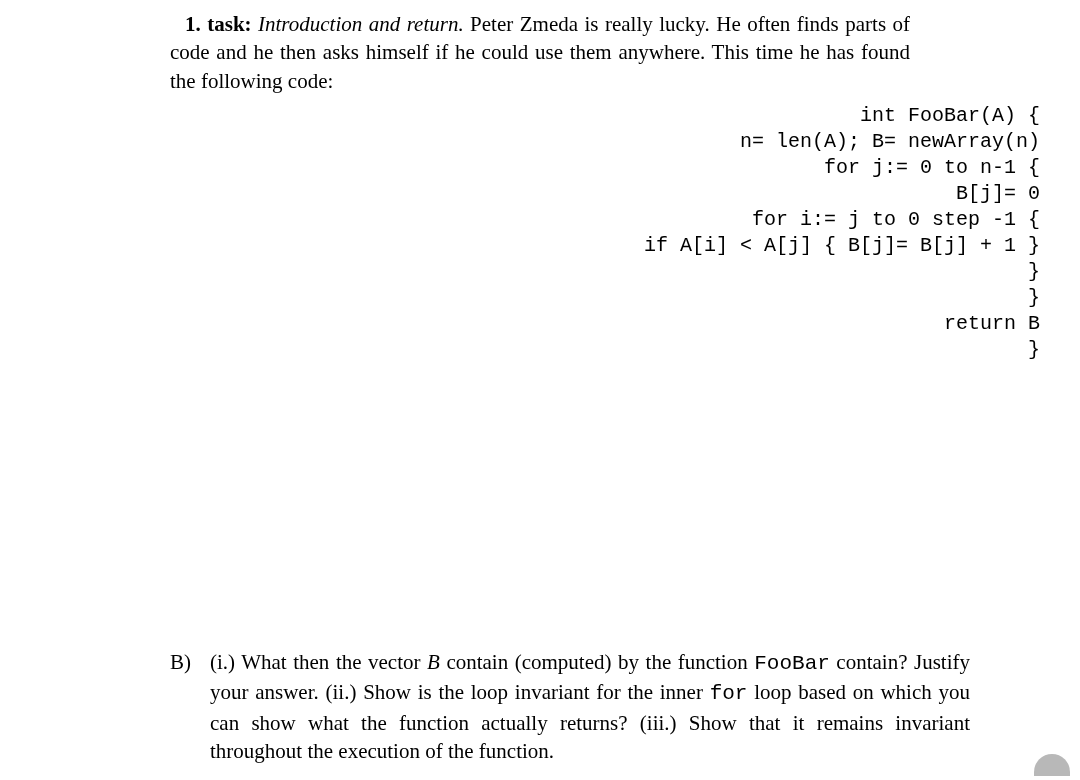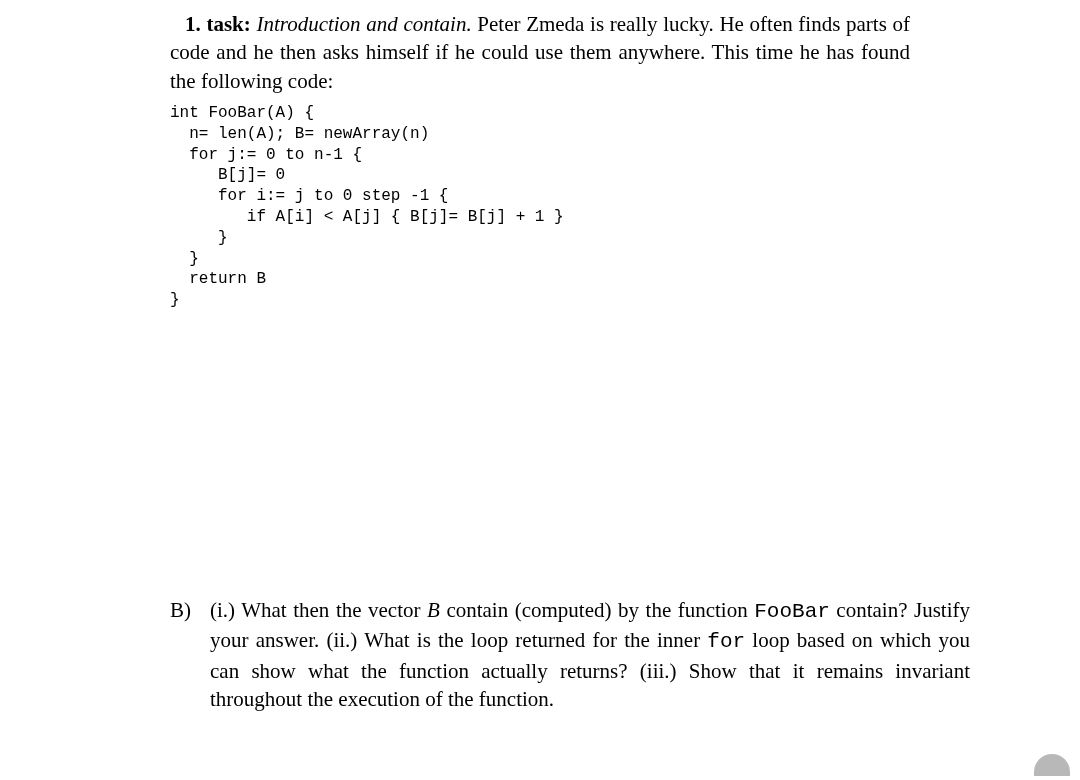--- a/index.html
+++ b/index.html
@@ -24,25 +24,26 @@
     }
     .task-number {
       font-weight: bold;
       margin-left: 15px;
     }
     .task-title {
       font-style: italic;
     }
     .code-block {
       font-family: 'Courier New', Courier, monospace;
-      font-size: 16px;
+      font-size: 20px;
       white-space: pre;
       line-height: 1.3;
       margin-left: 0;
       margin-bottom: 10px;
+      text-align: right;
     }
     .gap {
       height: 275px;
     }
     .part-b {
       display: flex;
       text-align: justify;
       padding-right: 70px;
     }
     .part-b-label {
@@ -67,21 +68,21 @@
       background: #b8b8b8;
       border-radius: 20px 20px 0 0;
     }
   </style>
 </head>
 <body>
 
 <div class="task-intro">
   <span class="task-number">1. task:</span>
   <span> </span>
-  <span class="task-title">Introduction and contain.</span>
+  <span class="task-title">Introduction and return.</span>
   <span> </span>
   <span>Peter Zmeda is really lucky. He often finds parts of code and he then asks himself if he could use them anywhere. This time he has found the following code:</span>
 </div>
 
 <div class="code-block"><span>int FooBar(A) {</span>
 <span>  n= len(A); B= newArray(n)</span>
 <span>  for j:= 0 to n-1 {</span>
 <span>     B[j]= 0</span>
 <span>     for i:= j to 0 step -1 {</span>
 <span>        if A[i] &lt; A[j] { B[j]= B[j] + 1 }</span>
@@ -98,21 +99,21 @@
     <span>(i.)</span>
     <span>  </span>
     <span>What then the vector </span>
     <span class="math-var">B</span>
     <span> contain (computed) by the function </span>
     <span class="mono">FooBar</span>
     <span> contain? Justify your answer.</span>
     <span>  </span>
     <span>(ii.)</span>
     <span>  </span>
-    <span>What is the loop returned for the inner </span>
+    <span>Show is the loop invariant for the inner </span>
     <span class="mono">for</span>
     <span> loop based on which you can show what the function actually returns?</span>
     <span> </span>
     <span>(iii.)</span>
     <span> </span>
     <span>Show that it remains invariant throughout the execution of the function.</span>
   </div>
 </div>
 
 <div class="gray-dot"></div>

